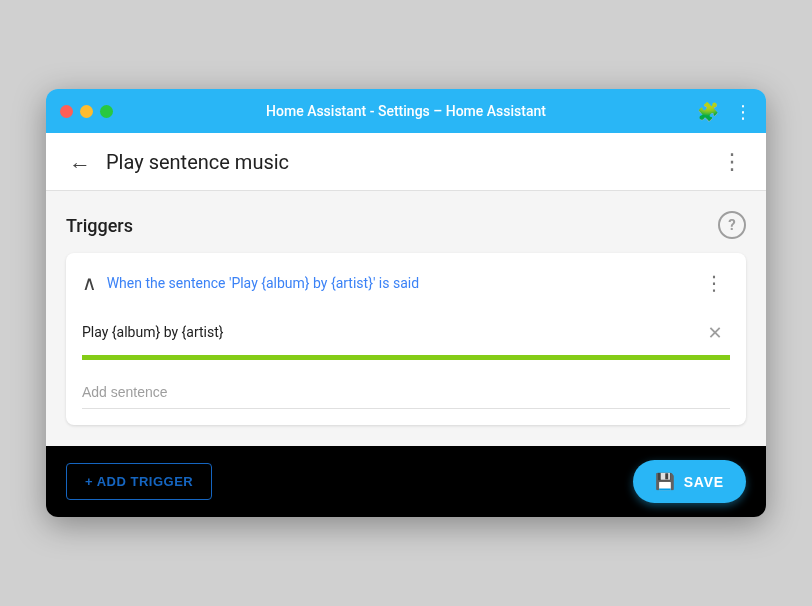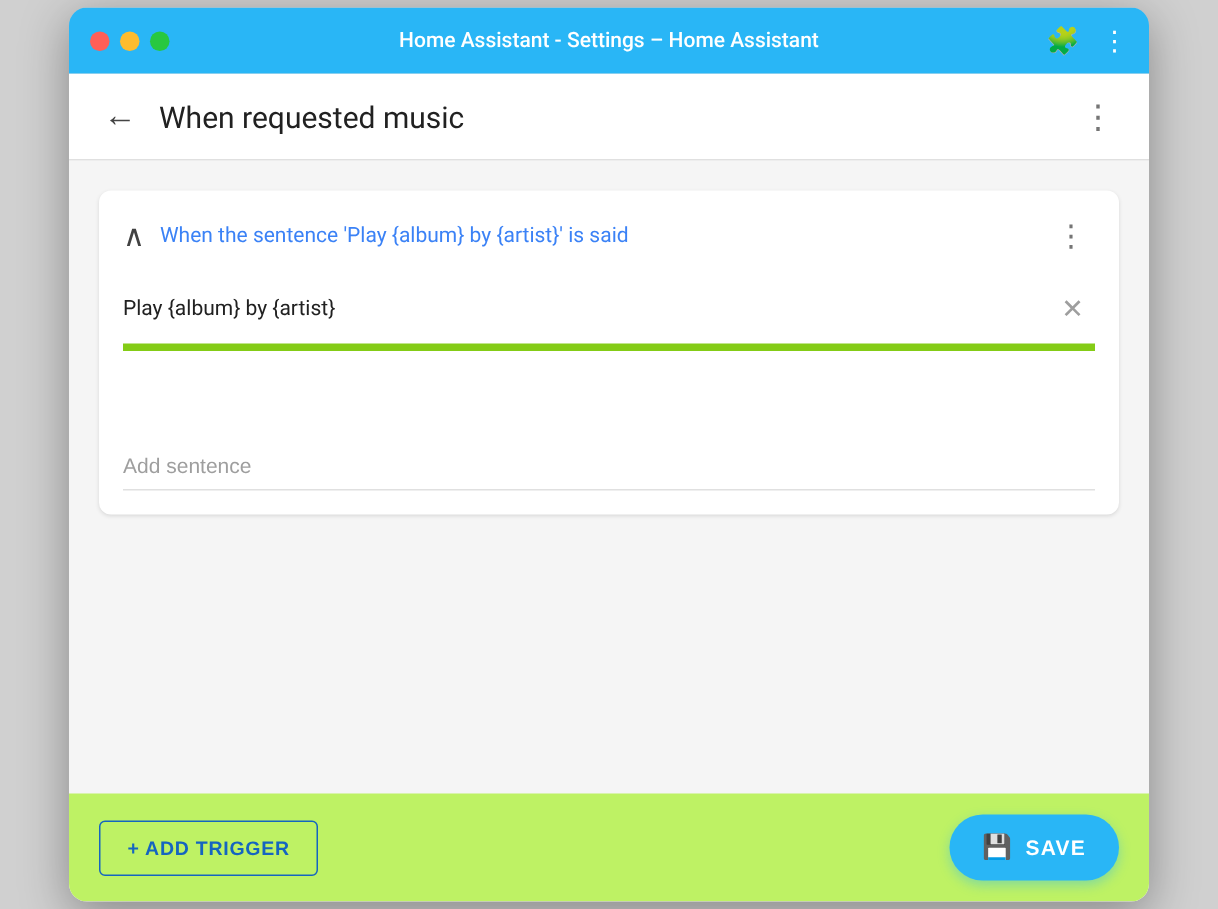--- a/index.html
+++ b/index.html
@@ -7,21 +7,21 @@
       background: #d0d0d0;
       display: flex;
       justify-content: center;
       align-items: center;
       width: 812px;
       height: 606px;
       font-family: 'Roboto', Arial, sans-serif;
     }
     .window {
       width: 720px;
-      height: 596px;
+      height: 428px;
       border-radius: 12px;
       overflow: hidden;
       box-shadow: 0 8px 32px rgba(0,0,0,0.35);
       display: flex;
       flex-direction: column;
     }
     .titlebar {
       background: #29b6f6;
       height: 44px;
       display: flex;
@@ -201,35 +201,34 @@
     }
     .add-sentence-input {
       border: none;
       border-bottom: 1px solid #e0e0e0;
       background: transparent;
       width: 100%;
       font-size: 14px;
       color: #be185d;
       padding: 8px 0;
       outline: none;
-      margin-top: 44px;
     }
     .add-sentence-input::placeholder {
       color: #9e9e9e;
     }
     .bottom-bar {
       position: absolute;
       bottom: 0;
       left: 0;
       right: 0;
       padding: 14px 20px;
       display: flex;
       align-items: center;
       justify-content: space-between;
-      background: #bef264;
+      background: #000000;
     }
     .add-trigger-btn {
       display: flex;
       align-items: center;
       gap: 6px;
       padding: 10px 18px;
       border: 1.5px solid #1565c0;
       border-radius: 4px;
       background: transparent;
       color: #1565c0;
@@ -272,28 +271,34 @@
     <div class="titlebar-actions">
       <span class="titlebar-icon">🧩</span>
       <span class="titlebar-icon">⋮</span>
     </div>
   </div>
 
   <div class="app-bar">
     <div class="back-btn">
       <span class="back-arrow">←</span>
     </div>
-    <span class="app-bar-title">When requested music</span>
+    <span class="app-bar-title">Play sentence music</span>
     <div class="more-icon">
       <span>⋮</span>
     </div>
   </div>
 
   <div class="content">
 
+    <div class="section-header">
+      <span class="section-title">Triggers</span>
+      <div class="help-icon">
+        <span>?</span>
+      </div>
+    </div>
 
     <div class="trigger-card">
       <div class="trigger-header">
         <span class="chevron-icon">∧</span>
         <span class="trigger-label">When the sentence 'Play {album} by {artist}' is said</span>
         <div class="trigger-more">
           <span>⋮</span>
         </div>
       </div>
 

